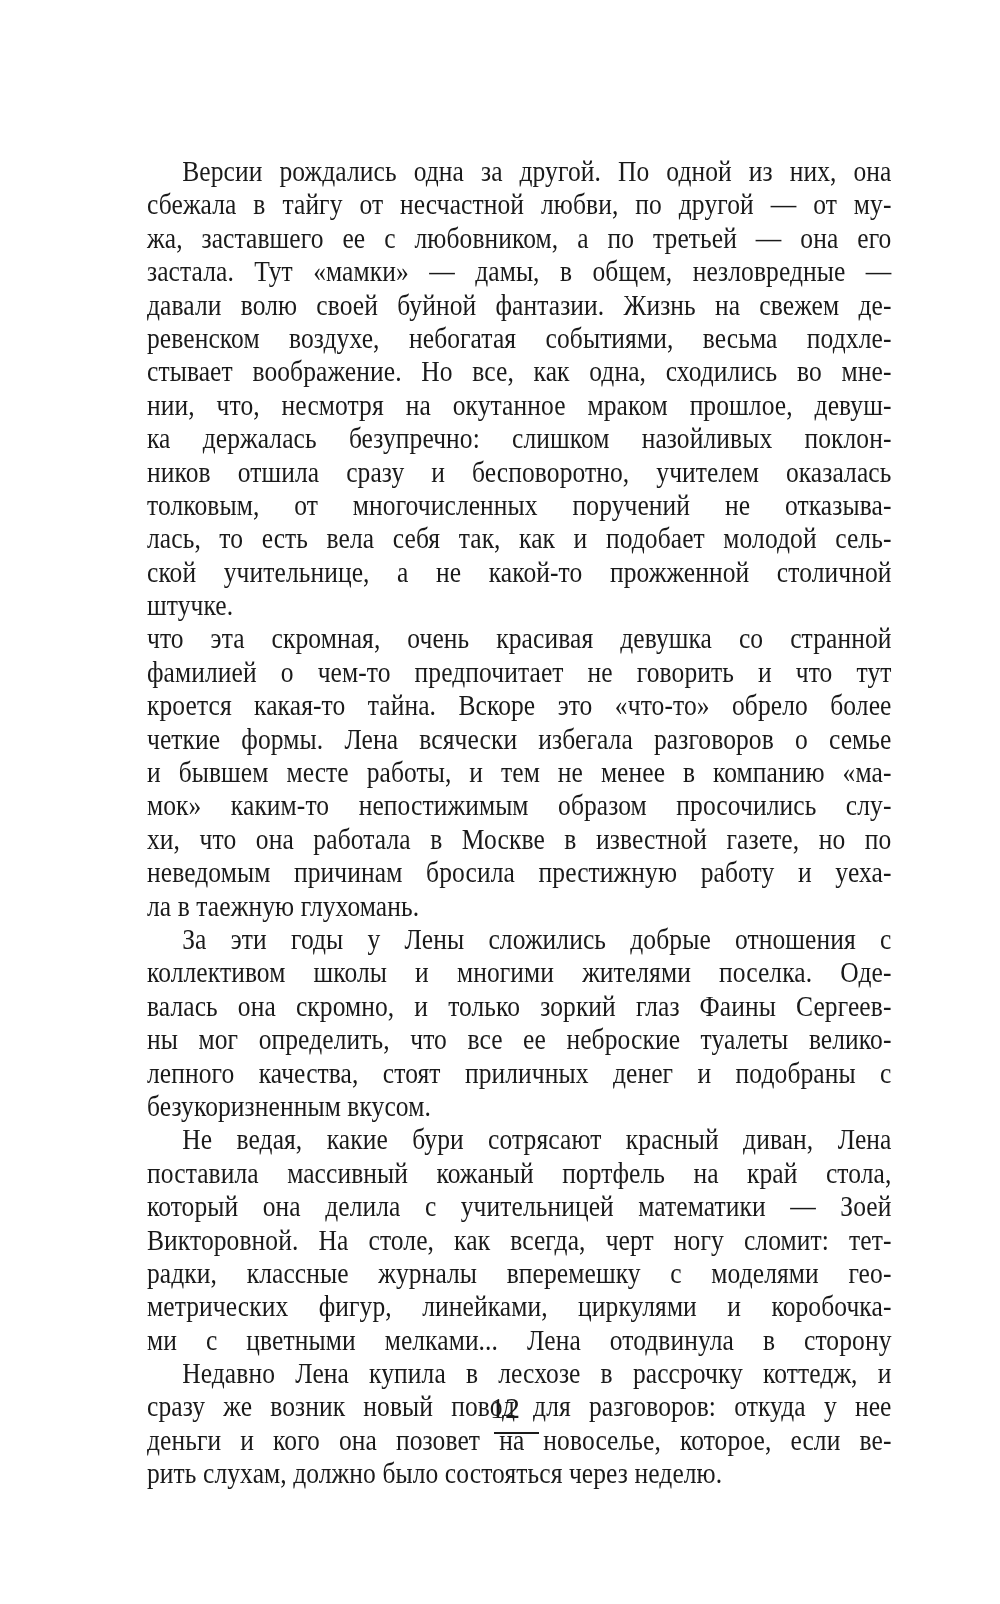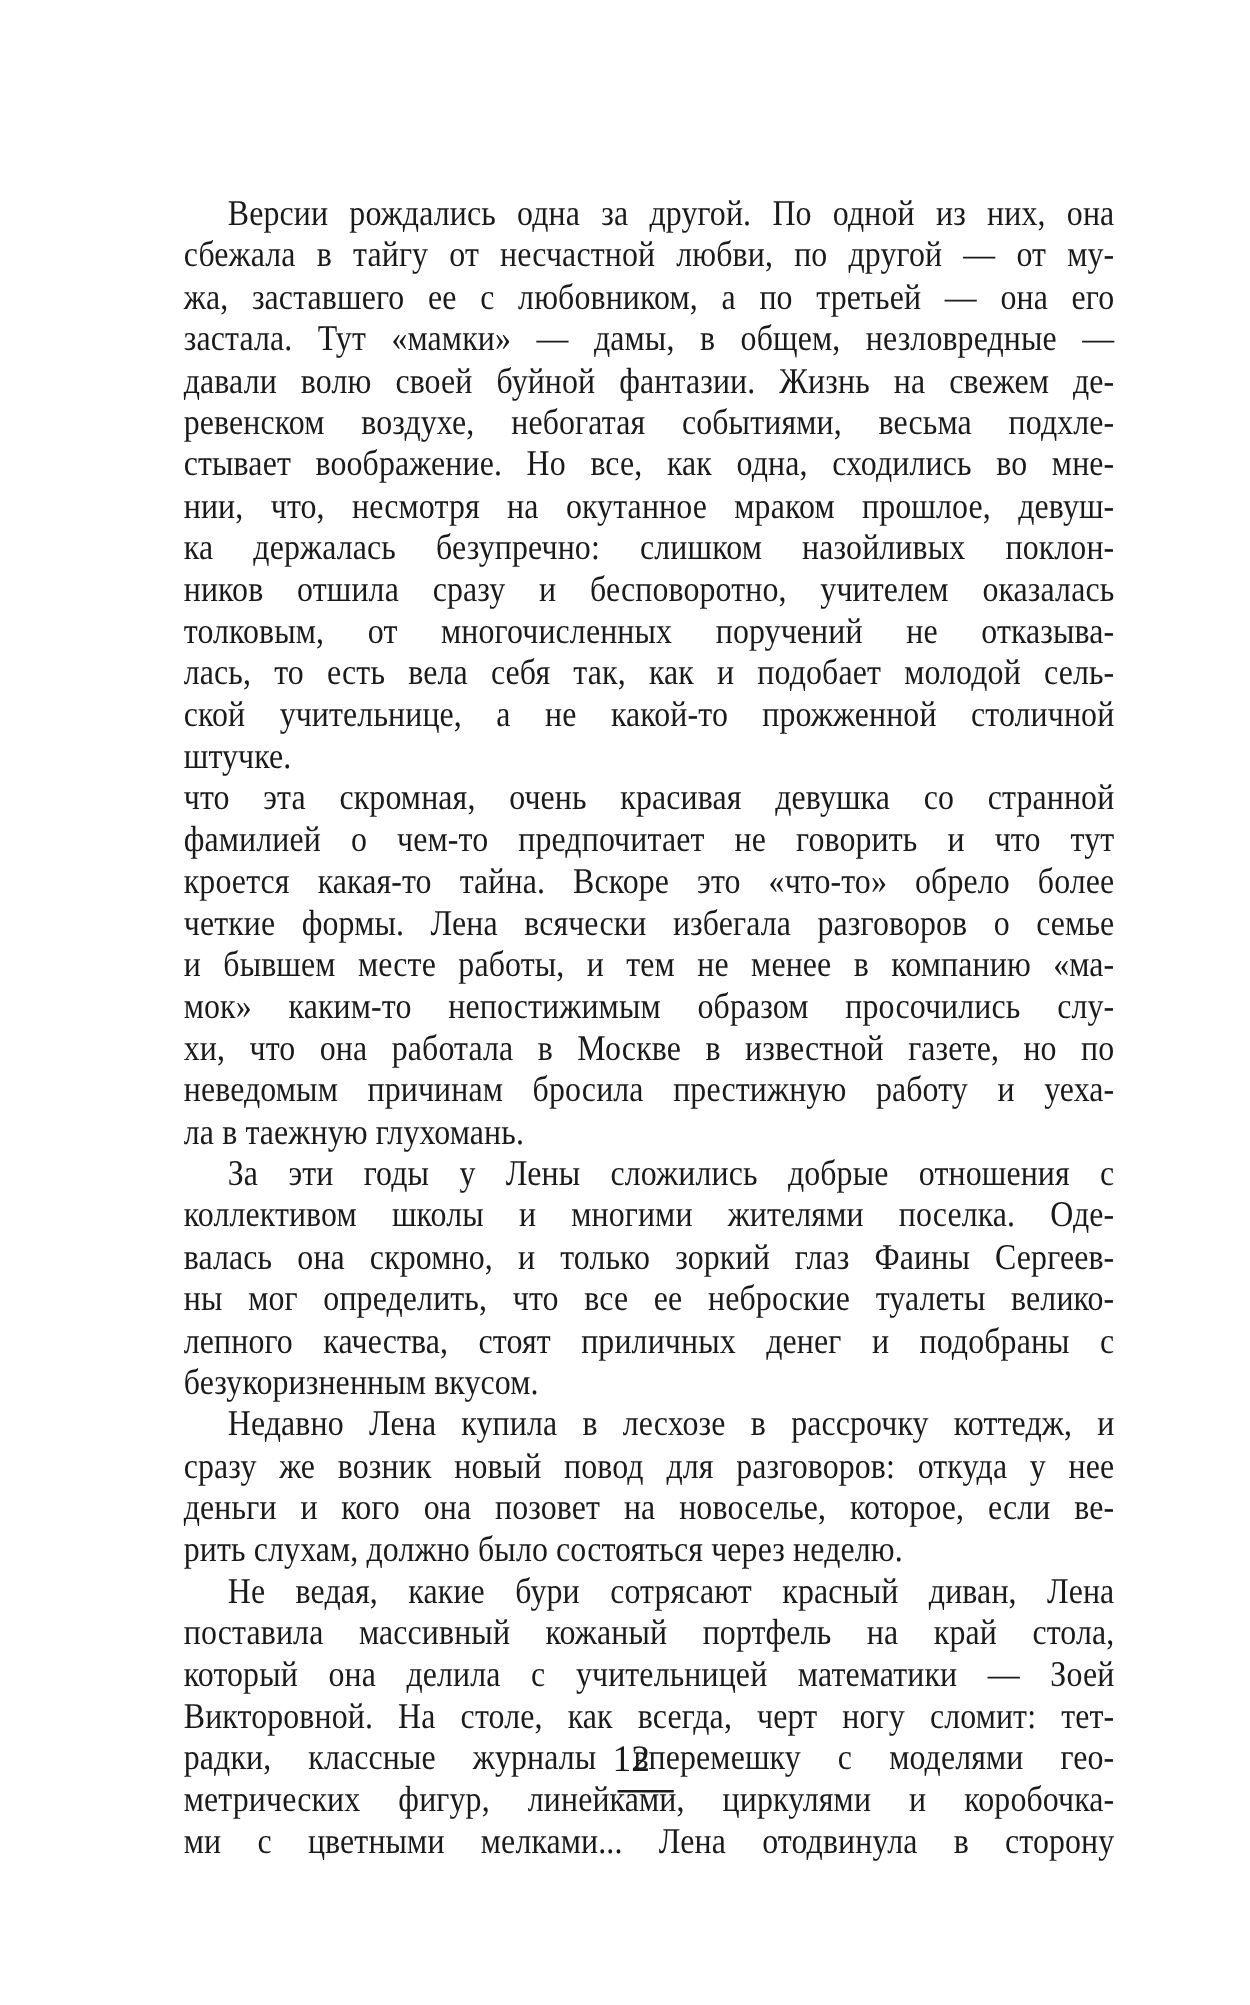--- a/index.html
+++ b/index.html
@@ -92,30 +92,30 @@
     </div>
     <div>
       <span class="line indent">За эти годы у Лены сложились добрые отношения с</span>
       <span class="line">коллективом школы и многими жителями поселка. Оде-</span>
       <span class="line">валась она скромно, и только зоркий глаз Фаины Сергеев-</span>
       <span class="line">ны мог определить, что все ее неброские туалеты велико-</span>
       <span class="line">лепного качества, стоят приличных денег и подобраны с</span>
       <span class="line last">безукоризненным вкусом.</span>
     </div>
     <div>
-      <span class="line indent">Недавно Лена купила в лесхозе в рассрочку коттедж, и</span>
-      <span class="line">сразу же возник новый повод для разговоров: откуда у нее</span>
-      <span class="line">деньги и кого она позовет на новоселье, которое, если ве-</span>
-      <span class="line last">рить слухам, должно было состояться через неделю.</span>
-    </div>
-    <div>
       <span class="line indent">Не ведая, какие бури сотрясают красный диван, Лена</span>
       <span class="line">поставила массивный кожаный портфель на край стола,</span>
       <span class="line">который она делила с учительницей математики — Зоей</span>
       <span class="line">Викторовной. На столе, как всегда, черт ногу сломит: тет-</span>
       <span class="line">радки, классные журналы вперемешку с моделями гео-</span>
       <span class="line">метрических фигур, линейками, циркулями и коробочка-</span>
       <span class="line">ми с цветными мелками... Лена отодвинула в сторону</span>
     </div>
+    <div>
+      <span class="line indent">Недавно Лена купила в лесхозе в рассрочку коттедж, и</span>
+      <span class="line">сразу же возник новый повод для разговоров: откуда у нее</span>
+      <span class="line">деньги и кого она позовет на новоселье, которое, если ве-</span>
+      <span class="line last">рить слухам, должно было состояться через неделю.</span>
+    </div>
   </div>
 
 <div class="page-number">12</div>
 <div class="page-rule"></div>
 
 </body></html>

